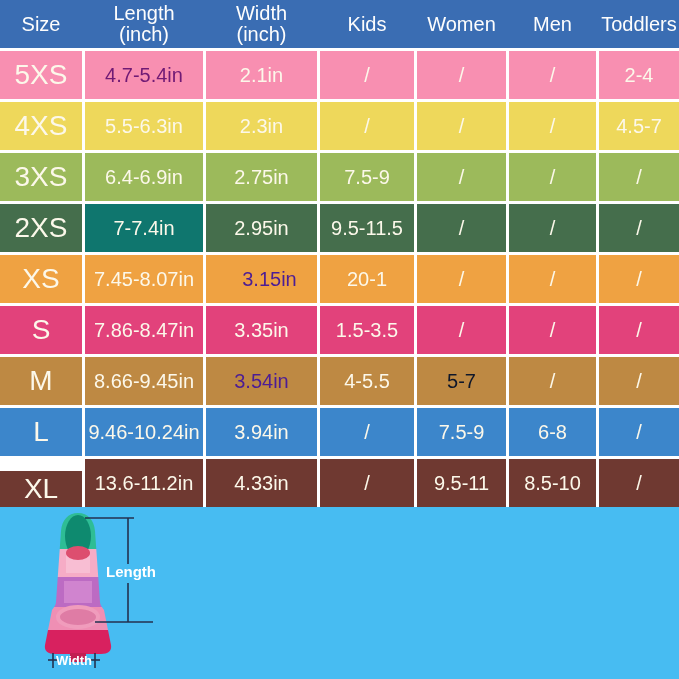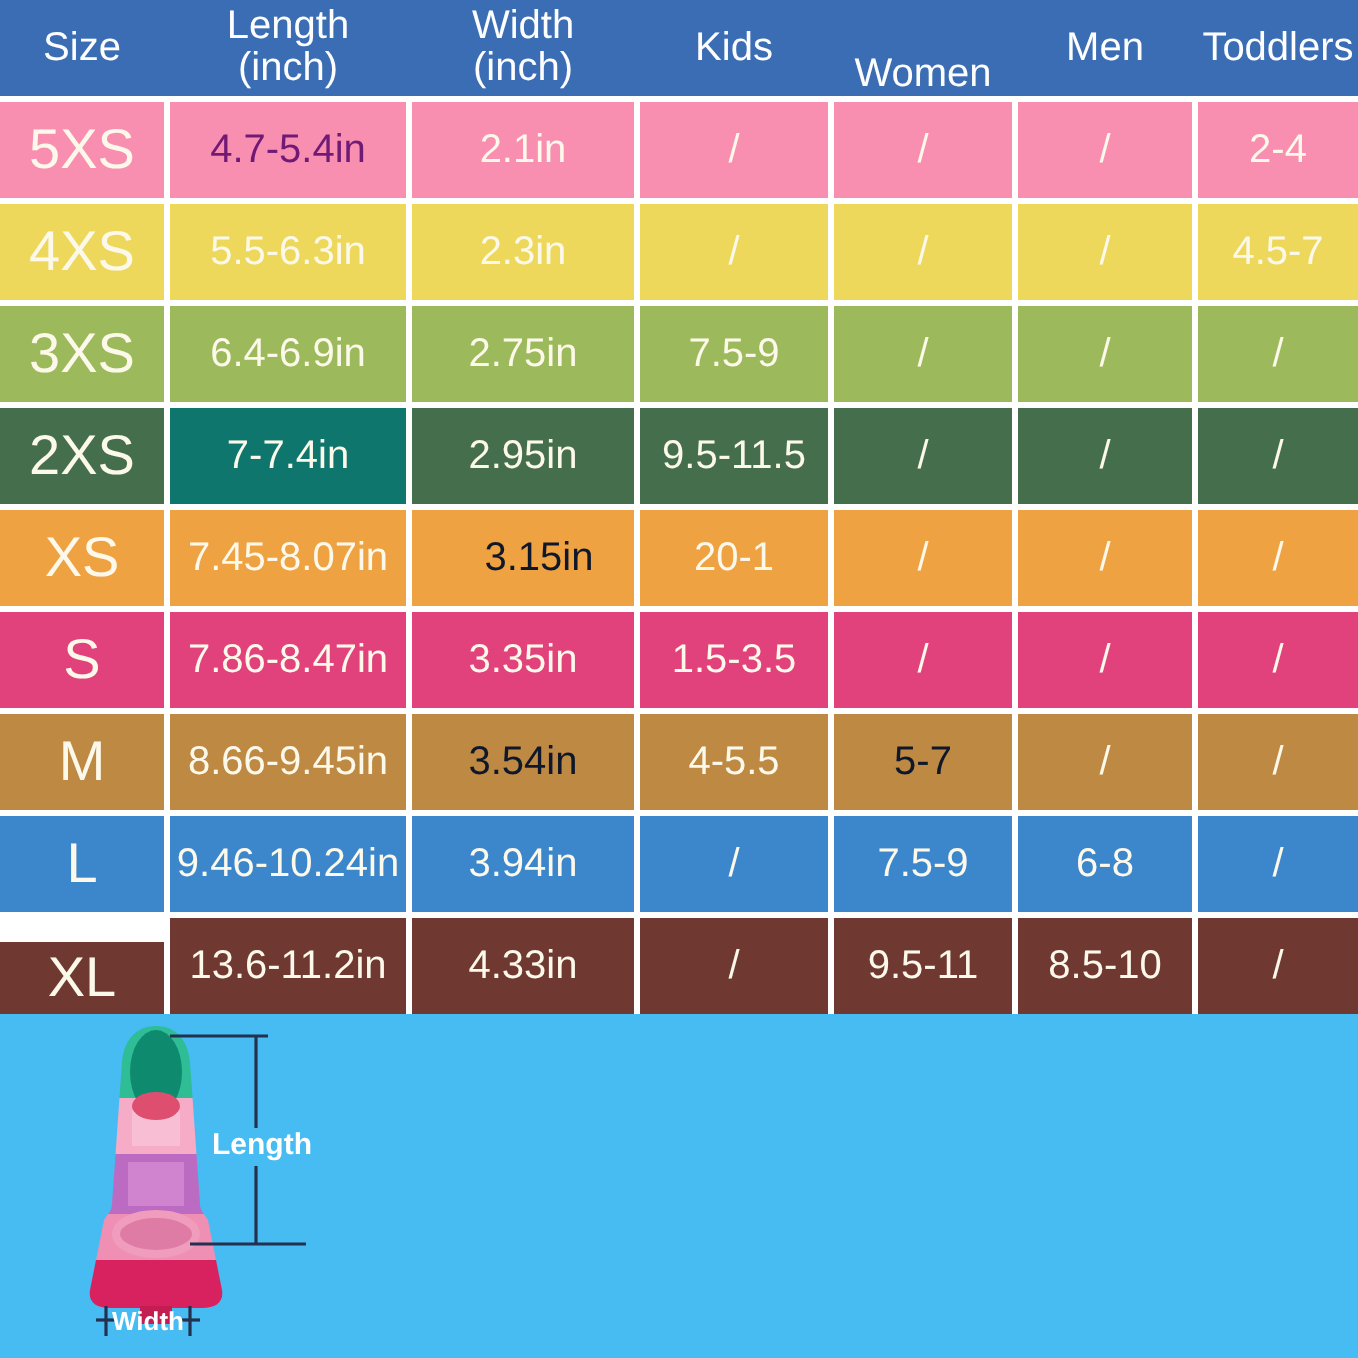--- a/index.html
+++ b/index.html
@@ -49,21 +49,21 @@
         <span>Length</span>
         <span>(inch)</span>
       </div>
       <div class="hcell" style="color: rgb(253, 253, 253);">
         <span>Width</span>
         <span>(inch)</span>
       </div>
       <div class="hcell" style="color: rgb(253, 253, 253);">
         <span>Kids</span>
       </div>
-      <div class="hcell" style="color: rgb(253, 253, 253); justify-content: flex-end;">
+      <div class="hcell" style="color: rgb(253, 253, 253);">
         <span>Women</span>
       </div>
       <div class="hcell" style="color: rgb(253, 253, 253);">
         <span>Men</span>
       </div>
       <div class="hcell" style="color: rgb(253, 253, 253);">
         <span>Toddlers</span>
       </div>
     </div>
 
@@ -91,35 +91,35 @@
       <div class="cell" style="background: rgb(156, 186, 91); color: rgb(252, 248, 234);">/</div>
       <div class="cell size" style="background: rgb(69, 110, 76); color: rgb(252, 248, 234);">2XS</div>
       <div class="cell" style="background: #0f766e; color: rgb(252, 248, 234);">7-7.4in</div>
       <div class="cell" style="background: rgb(69, 110, 76); color: rgb(252, 248, 234);">2.95in</div>
       <div class="cell" style="background: rgb(69, 110, 76); color: rgb(252, 248, 234);">9.5-11.5</div>
       <div class="cell" style="background: rgb(69, 110, 76); color: rgb(252, 248, 234);">/</div>
       <div class="cell" style="background: rgb(69, 110, 76); color: rgb(252, 248, 234);">/</div>
       <div class="cell" style="background: rgb(69, 110, 76); color: rgb(252, 248, 234);">/</div>
       <div class="cell size" style="background: rgb(239, 162, 66); color: rgb(252, 248, 234);">XS</div>
       <div class="cell" style="background: rgb(239, 162, 66); color: rgb(252, 248, 234);">7.45-8.07in</div>
-      <div class="cell" style="background: rgb(239, 162, 66); color: #0f172a; padding-left: 16px;">3.15in</div>
+      <div class="cell" style="background: rgb(239, 162, 66); color: #4c1d95; padding-left: 16px;">3.15in</div>
       <div class="cell" style="background: rgb(239, 162, 66); color: rgb(252, 248, 234);">20-1</div>
       <div class="cell" style="background: rgb(239, 162, 66); color: rgb(252, 248, 234);">/</div>
       <div class="cell" style="background: rgb(239, 162, 66); color: rgb(252, 248, 234);">/</div>
       <div class="cell" style="background: rgb(239, 162, 66); color: rgb(252, 248, 234);">/</div>
       <div class="cell size" style="background: rgb(226, 66, 123); color: rgb(252, 248, 234);">S</div>
       <div class="cell" style="background: rgb(226, 66, 123); color: rgb(252, 248, 234);">7.86-8.47in</div>
       <div class="cell" style="background: rgb(226, 66, 123); color: rgb(252, 248, 234);">3.35in</div>
       <div class="cell" style="background: rgb(226, 66, 123); color: rgb(252, 248, 234);">1.5-3.5</div>
       <div class="cell" style="background: rgb(226, 66, 123); color: rgb(252, 248, 234);">/</div>
       <div class="cell" style="background: rgb(226, 66, 123); color: rgb(252, 248, 234);">/</div>
       <div class="cell" style="background: rgb(226, 66, 123); color: rgb(252, 248, 234);">/</div>
       <div class="cell size" style="background: rgb(190, 137, 67); color: rgb(252, 248, 234);">M</div>
       <div class="cell" style="background: rgb(190, 137, 67); color: rgb(252, 248, 234);">8.66-9.45in</div>
-      <div class="cell" style="background: rgb(190, 137, 67); color: #0f172a;">3.54in</div>
+      <div class="cell" style="background: rgb(190, 137, 67); color: #4c1d95;">3.54in</div>
       <div class="cell" style="background: rgb(190, 137, 67); color: rgb(252, 248, 234);">4-5.5</div>
       <div class="cell" style="background: rgb(190, 137, 67); color: #0f172a; text-align: center;">5-7</div>
       <div class="cell" style="background: rgb(190, 137, 67); color: rgb(252, 248, 234);">/</div>
       <div class="cell" style="background: rgb(190, 137, 67); color: rgb(252, 248, 234);">/</div>
       <div class="cell size" style="background: rgb(60, 134, 203); color: rgb(252, 248, 234);">L</div>
       <div class="cell" style="background: rgb(60, 134, 203); color: rgb(252, 248, 234);">9.46-10.24in</div>
       <div class="cell" style="background: rgb(60, 134, 203); color: rgb(252, 248, 234);">3.94in</div>
       <div class="cell" style="background: rgb(60, 134, 203); color: rgb(252, 248, 234);">/</div>
       <div class="cell" style="background: rgb(60, 134, 203); color: rgb(252, 248, 234);">7.5-9</div>
       <div class="cell" style="background: rgb(60, 134, 203); color: rgb(252, 248, 234);">6-8</div>

